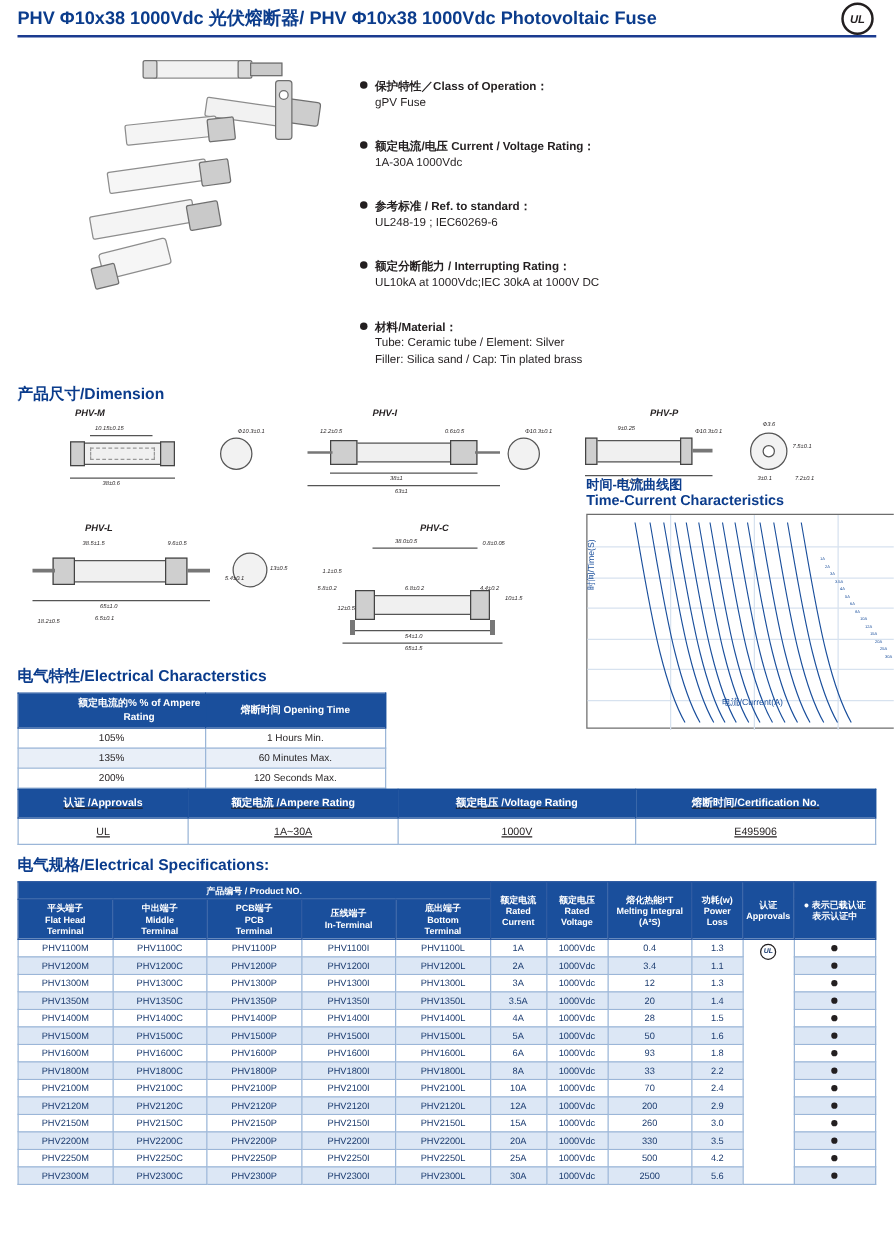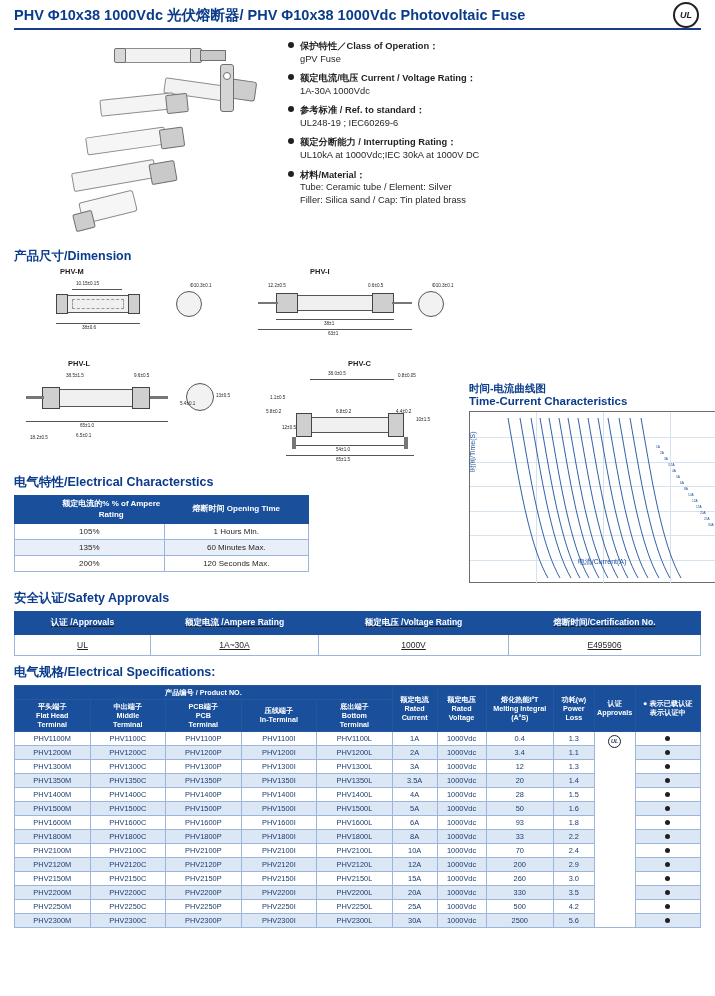--- a/index.html
+++ b/index.html
@@ -36,37 +36,37 @@
     display:flex; align-items:center; justify-content:center;
     font-size:9px; font-weight:bold; font-style:italic;
     color:#231f20;
   }
 
   
   .top { display:flex; gap:6px; }
   .fuse-art { width:268px; height:205px; position:relative; }
   .specs { flex:1; padding-top:4px; }
   .specs ul { list-style:none; margin:0; padding:0; }
-  .specs li { margin-bottom:7px; font-size:9.3px; line-height:1.35; }
+  .specs li { margin-bottom:7px; font-size:9.3px; line-height:1.35;margin-top:23px; }
   .specs li .bullet {
     display:inline-block; width:6px; height:6px; border-radius:50%;
     background:#231f20; margin-right:6px; vertical-align:1px;
   }
   .specs li .lbl { font-weight:bold; font-size:9.3px; }
   .specs li .val { display:block; margin-left:12px; font-weight:normal; }
 
   
   .sec-title {
     font-size:12.5px; font-weight:bold; color:#0b3c8c;
     margin:7px 0 4px 0;
   }
 
   
   .dim-wrap { border:0; position:relative; }
-  .dim-row { display:flex; gap:12px; }
+  .dim-row { display:flex; gap:0;font-style:italic; }
   .dim-cell { position:relative; border:0; }
   .dim-label {
     font-size:7.5px; font-weight:bold; color:#231f20; text-align:center;
   }
   .tiny { font-size:4.6px; color:#231f20; position:absolute; white-space:nowrap; }
 
   
   .body-rect { position:absolute; background:#e9e9e9; border:1px solid #555; }
   .cap-rect  { position:absolute; background:#cfcfcf; border:1px solid #444; }
   .lead      { position:absolute; background:#777; }
@@ -230,20 +230,37 @@
         <div class="lead" style="left:8px;top:33px;width:20px;height:2px;"></div>
         <div class="lead" style="left:142px;top:33px;width:20px;height:2px;"></div>
         <div class="dimline" style="left:26px;top:50px;width:118px;height:1px;"></div>
         <div class="tiny" style="left:74px;top:52px;">38±1</div>
         <div class="dimline" style="left:8px;top:60px;width:154px;height:1px;"></div>
         <div class="tiny" style="left:78px;top:62px;">63±1</div>
         <div class="circ" style="left:168px;top:22px;width:26px;height:26px;"></div>
         <div class="tiny" style="left:182px;top:14px;">Φ10.3±0.1</div>
       </div>
 
+      <div class="dim-cell" style="width:230px;position:relative;">
+        <div class="dim-label" style="position:absolute;left:66px;top:-2px;">PHV-P</div>
+        <div class="tiny" style="left:40px;top:12px;">9±0.25</div>
+        <div class="body-rect" style="left:20px;top:24px;width:74px;height:18px;background:#f0f0f0;"></div>
+        <div class="cap-rect" style="left:14px;top:22px;width:10px;height:22px;"></div>
+        <div class="cap-rect" style="left:90px;top:22px;width:10px;height:22px;"></div>
+        <div class="lead" style="left:100px;top:31px;width:16px;height:3px;"></div>
+        <div class="dimline" style="left:14px;top:52px;width:102px;height:1px;"></div>
+        <div class="tiny" style="left:40px;top:54px;">39.4±0.45</div>
+        <div class="tiny" style="left:102px;top:14px;">Φ10.3±0.1</div>
+        <div class="circ" style="left:146px;top:18px;width:30px;height:30px;"></div>
+        <div class="circ" style="left:156px;top:28px;width:10px;height:10px;background:#fff;"></div>
+        <div class="tiny" style="left:156px;top:9px;">Φ3.6</div>
+        <div class="tiny" style="left:180px;top:26px;">7.5±0.1</div>
+        <div class="tiny" style="left:152px;top:52px;">3±0.1</div>
+        <div class="tiny" style="left:182px;top:52px;">7.2±0.1</div>
+      </div>
     </div>
 
     <div class="dim-row" style="height:115px;">
 
       <div class="dim-cell" style="width:226px;position:relative;">
         <div class="dim-label" style="position:absolute;left:54px;top:4px;">PHV-L</div>
         <div class="tiny" style="left:52px;top:18px;">38.5±1.5</div>
         <div class="tiny" style="left:120px;top:18px;">9.6±0.5</div>
         <div class="body-rect" style="left:44px;top:34px;width:76px;height:18px;background:#f0f0f0;"></div>
         <div class="cap-rect" style="left:28px;top:32px;width:18px;height:22px;"></div>
@@ -357,21 +374,20 @@
             <text x="230" y="102">20A</text>
           <text x="234" y="108">25A</text>
             <text x="238" y="114">30A</text>
         </g>
       </svg>
       <div class="axis-lbl-y">时间/Time(S)</div>
     </div>
     <div class="axis-lbl-x">电流/Current(A)</div>
   </div>
 
-  <div class="sec-title" style="margin-top:18px;">安全认证/Safety Approvals</div>
 
   <table class="tbl-sa">
     <thead>
       <tr>
         <th style="width:136px;">认证 /Approvals</th>
         <th style="width:168px;margin-top:20px;">额定电流 /Ampere Rating</th>
         <th style="width:190px;">额定电压 /Voltage Rating</th>
         <th>熔断时间/Certification No.</th>
       </tr>
     </thead>

